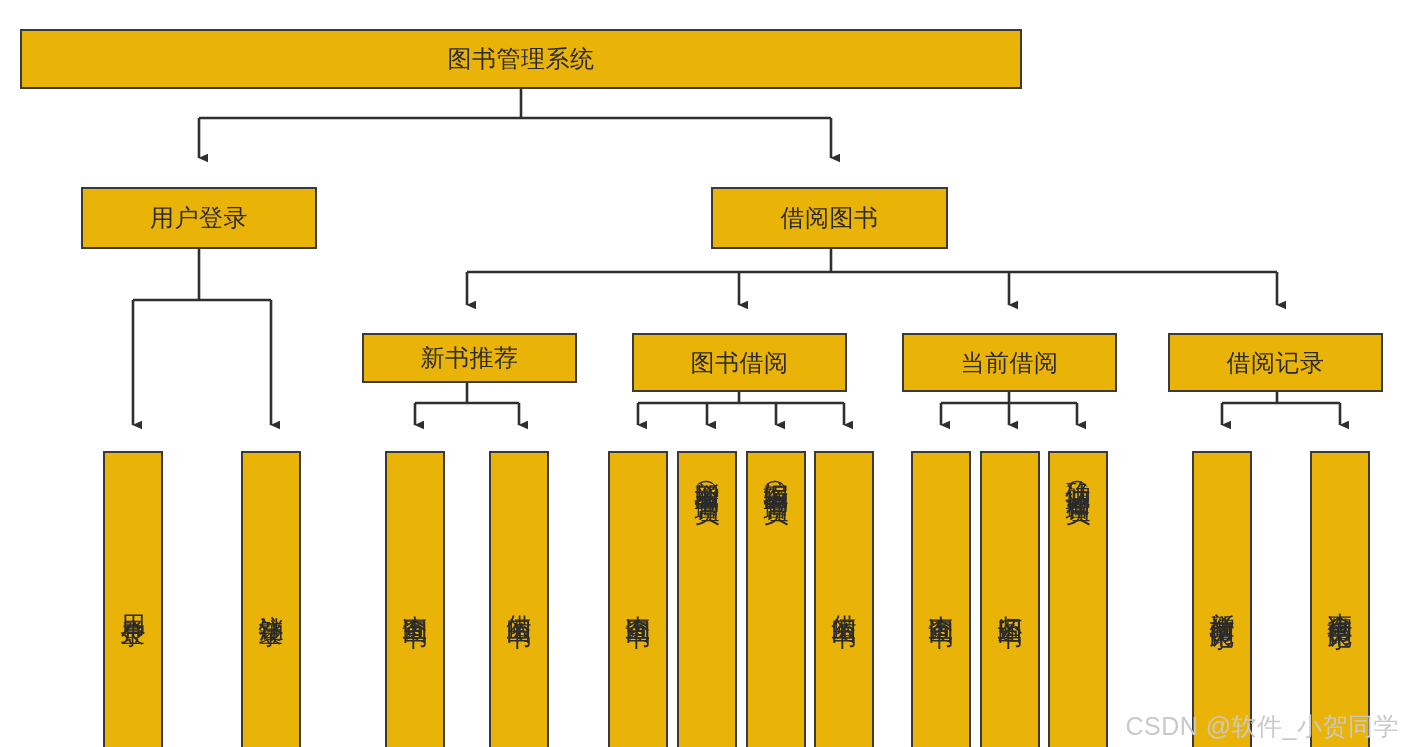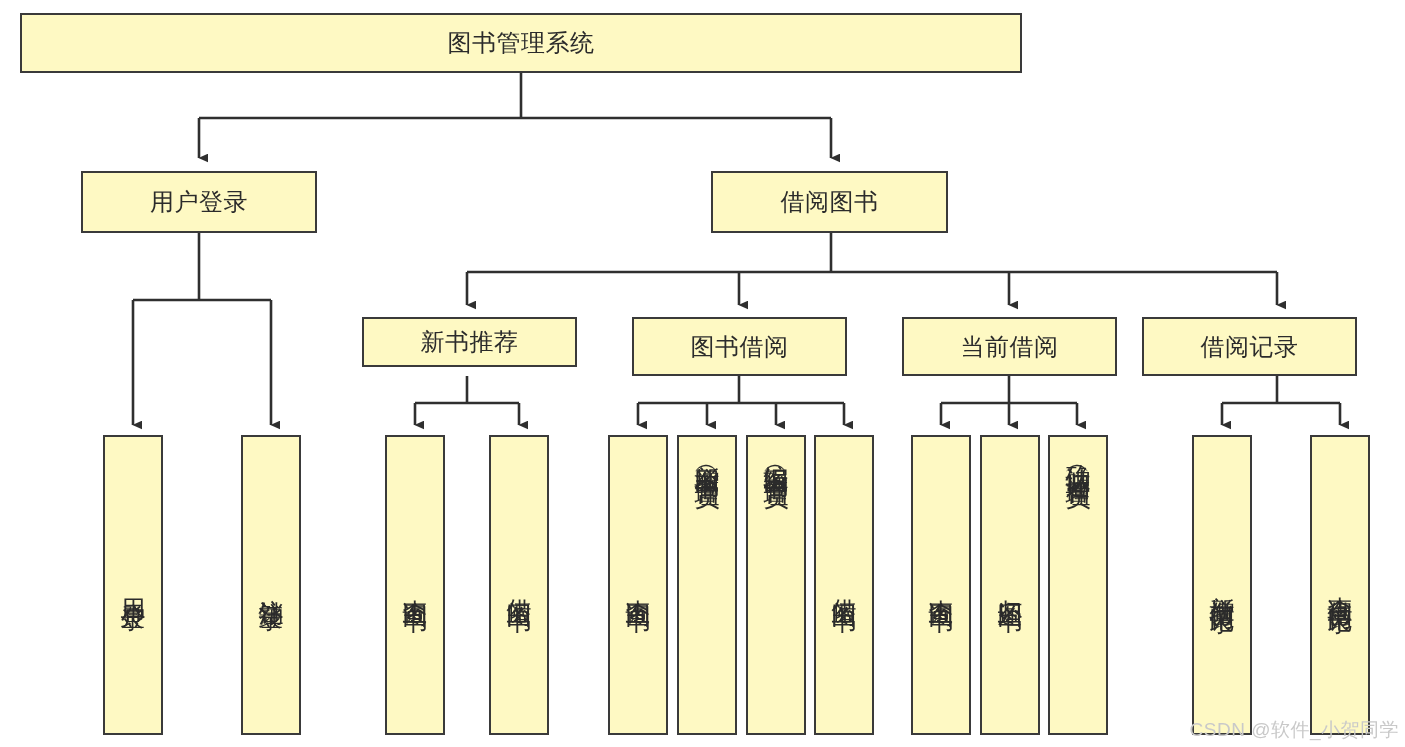--- a/index.html
+++ b/index.html
@@ -22,26 +22,27 @@
     position: absolute;
     left: 0;
     top: 0;
     width: 1405px;
     height: 747px;
     pointer-events: none;
   }
   .node {
     position: absolute;
     box-sizing: border-box;
-    background: #fef9c3;
+    background: #eab308;
     border: 2.5px solid #3a3a3a;
     display: flex;
     align-items: center;
     justify-content: center;
     color: #2b2b2b;
+    margin-top: 16px;
   }
   .node .label {
     white-space: nowrap;
     line-height: 1.06;
   }
   .node.horiz .label {
     font-size: 24px;
     letter-spacing: 0.5px;
   }
   .node.vert {
@@ -56,21 +57,21 @@
     line-height: 1;
   }
   .node.vert.centered {
     align-items: center;
     padding-top: 0;
   }
   #watermark {
     position: absolute;
     right: 6px;
     bottom: 4px;
-    font-size: 19px;
+    font-size: 25px;
     color: #c9c9c9;
     letter-spacing: 0.5px;
     user-select: none;
     white-space: nowrap;
   }
 </style>
 </head>
 <body>
 
 <div id="diagram-root">
@@ -144,21 +145,21 @@
   </div>
 
   <div class="node horiz" style="left:632px; top:317px; width:215px; height:59px;">
     <span class="label">图书借阅</span>
   </div>
 
   <div class="node horiz" style="left:902px; top:317px; width:215px; height:59px;">
     <span class="label">当前借阅</span>
   </div>
 
-  <div class="node horiz" style="left:1142px; top:317px; width:215px; height:59px;justify-content:center;">
+  <div class="node horiz" style="left:1168px; top:317px; width:215px; height:59px;justify-content:center;">
     <span class="label">借阅记录</span>
   </div>
 
   <div class="node vert centered" style="left:103px; top:435px; width:60px; height:300px;">
     <span class="label">用户登录</span>
   </div>
 
   <div class="node vert centered" style="left:241px; top:435px; width:60px; height:300px;">
     <span class="label">注销登录</span>
   </div>

